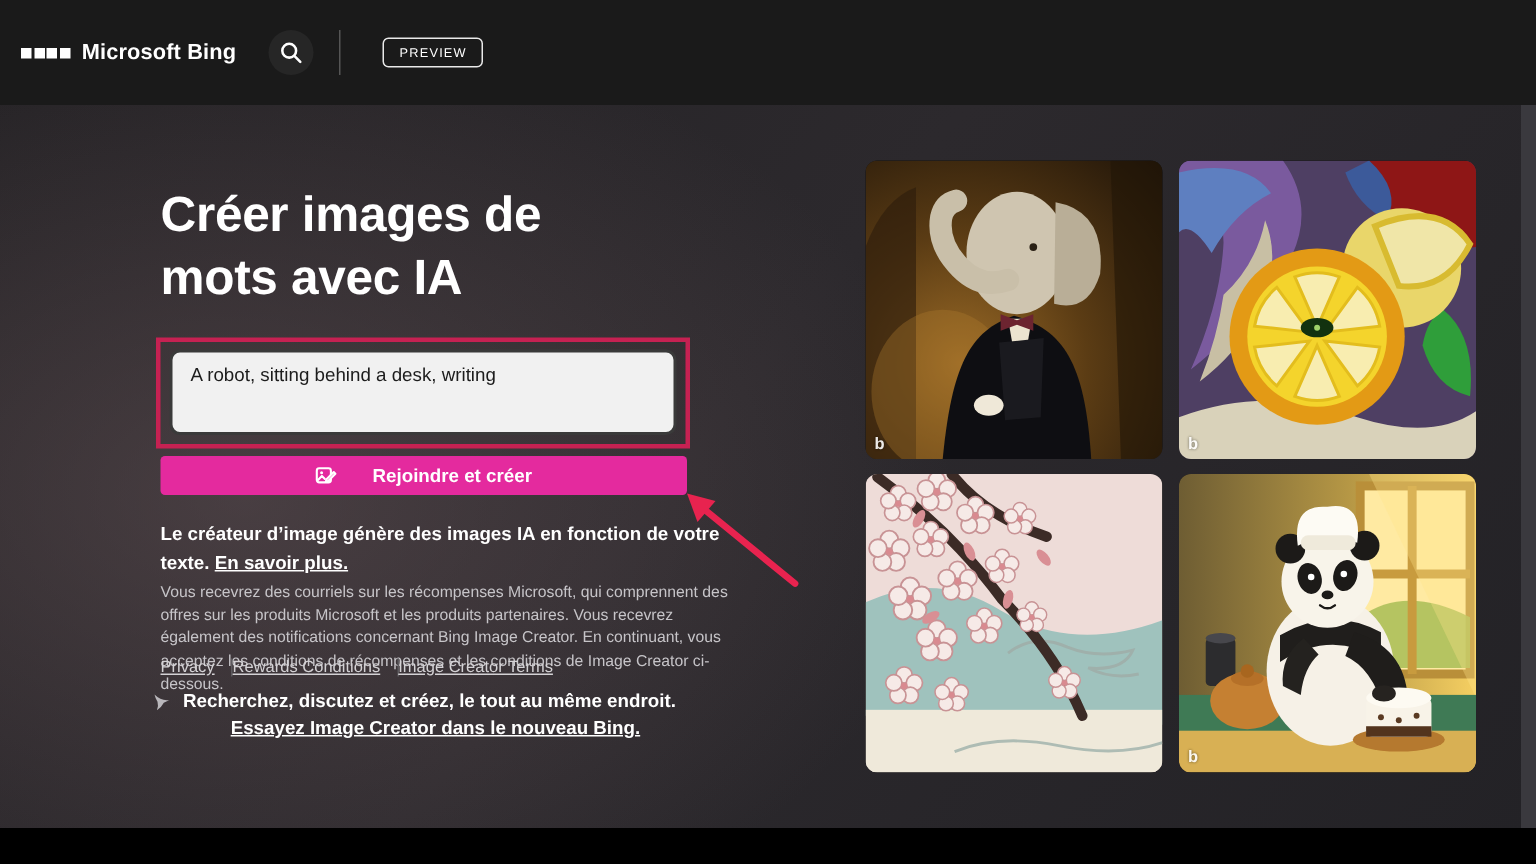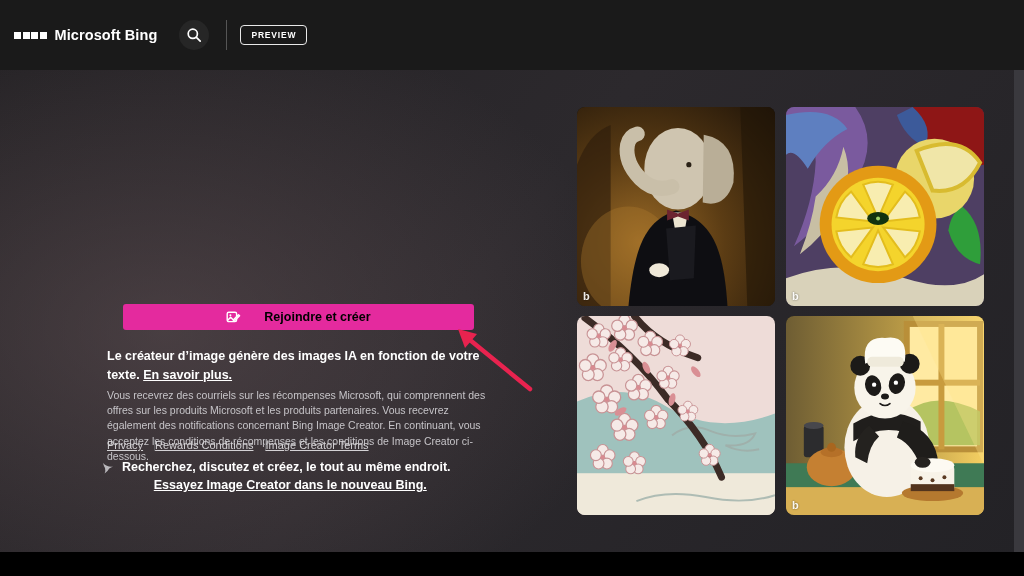--- a/index.html
+++ b/index.html
@@ -19,44 +19,43 @@
   .mslogo span{width:7px;height:7px;background:#fff;display:block;}
   .brand{color:#fff;font-size:14.5px;font-weight:600;letter-spacing:.1px;}
   .search-btn{
     width:30px;height:30px;border-radius:50%;background:#262626;margin-left:22px;
     display:flex;align-items:center;justify-content:center;cursor:pointer;
   }
   .hdr-divider{width:1px;height:30px;background:#555;margin:0 13px 0 17px;}
   .app-title{color:#fff;font-size:15px;font-weight:bold;line-height:17px;}
   .app-sub{color:#d8d8d8;font-size:10px;margin-top:1px;}
   .preview-badge{
-    border:1px solid #e9e9e9;border-radius:4px;color:#fff;
-    font-size:8.5px;font-weight:bold;letter-spacing:.8px;padding:4px 10px;cursor:default;
+    margin-left:15px;border:1px solid #e9e9e9;border-radius:4px;color:#fff;
+    font-size:8.5px;font-weight:normal;letter-spacing:.8px;padding:4px 10px;cursor:default;
   }
   
   .heading{
     position:absolute;left:107px;top:122px;width:330px;color:#fff;
     font-size:33px;font-weight:bold;line-height:42px;letter-spacing:-.2px;
   }
   .prompt-annotation{
     position:absolute;left:104px;top:225px;width:356px;height:74px;
     border:3px solid #c62152;box-sizing:border-box;
   }
   .prompt-input{
     position:absolute;left:6px;top:5px;width:calc(100% - 12px);height:calc(100% - 11px);
     box-sizing:border-box;background:#f1f1f1;border:2px solid #3a3a3a;border-radius:7px;
     padding:8px 12px;font-family:"Liberation Sans",sans-serif;font-size:12.5px;color:#1c1c1c;
     resize:none;outline:none;
   }
   .join-button{
     position:absolute;left:107px;top:304px;width:351px;height:26px;border:none;
-    background:#e42a9e;border-radius:3px;color:#000000;font-size:12.5px;font-weight:bold;
+    background:#e42a9e;border-radius:3px;color:#ffffff;font-size:12.5px;font-weight:bold;
     font-family:"Liberation Sans",sans-serif;display:flex;align-items:center;justify-content:center;gap:23px;
     cursor:pointer;
-    margin-left:16px;
   }
   .description{
     position:absolute;left:107px;top:347px;width:392px;color:#fff;
     font-size:12.5px;font-weight:bold;line-height:1.55;
   }
   .description a{color:#fff;text-decoration:underline;cursor:pointer;}
   .legal{
     position:absolute;left:107px;top:388px;width:392px;color:#c6c4c8;
     font-size:10.5px;line-height:1.45;
   }
@@ -100,21 +99,25 @@
         <svg width="16" height="16" viewBox="0 0 16 16">
             <circle cx="6.8" cy="6.8" r="4.6" fill="none" stroke="#fff" stroke-width="1.7"></circle>
             <line x1="10.4" y1="10.4" x2="14.2" y2="14.2" stroke="#fff" stroke-width="1.7" stroke-linecap="round"></line>
           </svg>
       </span>
     </div>
     <div class="hdr-divider"></div>
     <div class="preview-badge">PREVIEW</div>
   </div>
 
-
+  <h1 class="heading" style="margin:0;">Créer images de mots avec IA</h1>
+
+  <div class="prompt-annotation">
+    <textarea class="prompt-input" spellcheck="false" style="">A robot, sitting behind a desk, writing</textarea>
+  </div>
 
   <button class="join-button">
     <span class="icon">
       <svg width="15" height="15" viewBox="0 0 15 15" fill="none" stroke="#fff" stroke-width="1.4" stroke-linecap="round" stroke-linejoin="round">
         <rect x="1.2" y="2.2" width="9.4" height="9.4" rx="1.6"></rect>
         <circle cx="4.4" cy="5.2" r="1" fill="#fff" stroke="none"></circle>
         <path d="M2 10 l2.6-2.7 2 2"></path>
         <path d="M13.6 5.8 L8.8 10.6 l-1.6.5.5-1.6 4.8-4.8 z" fill="#e42a9e"></path>
       </svg>
     </span>

